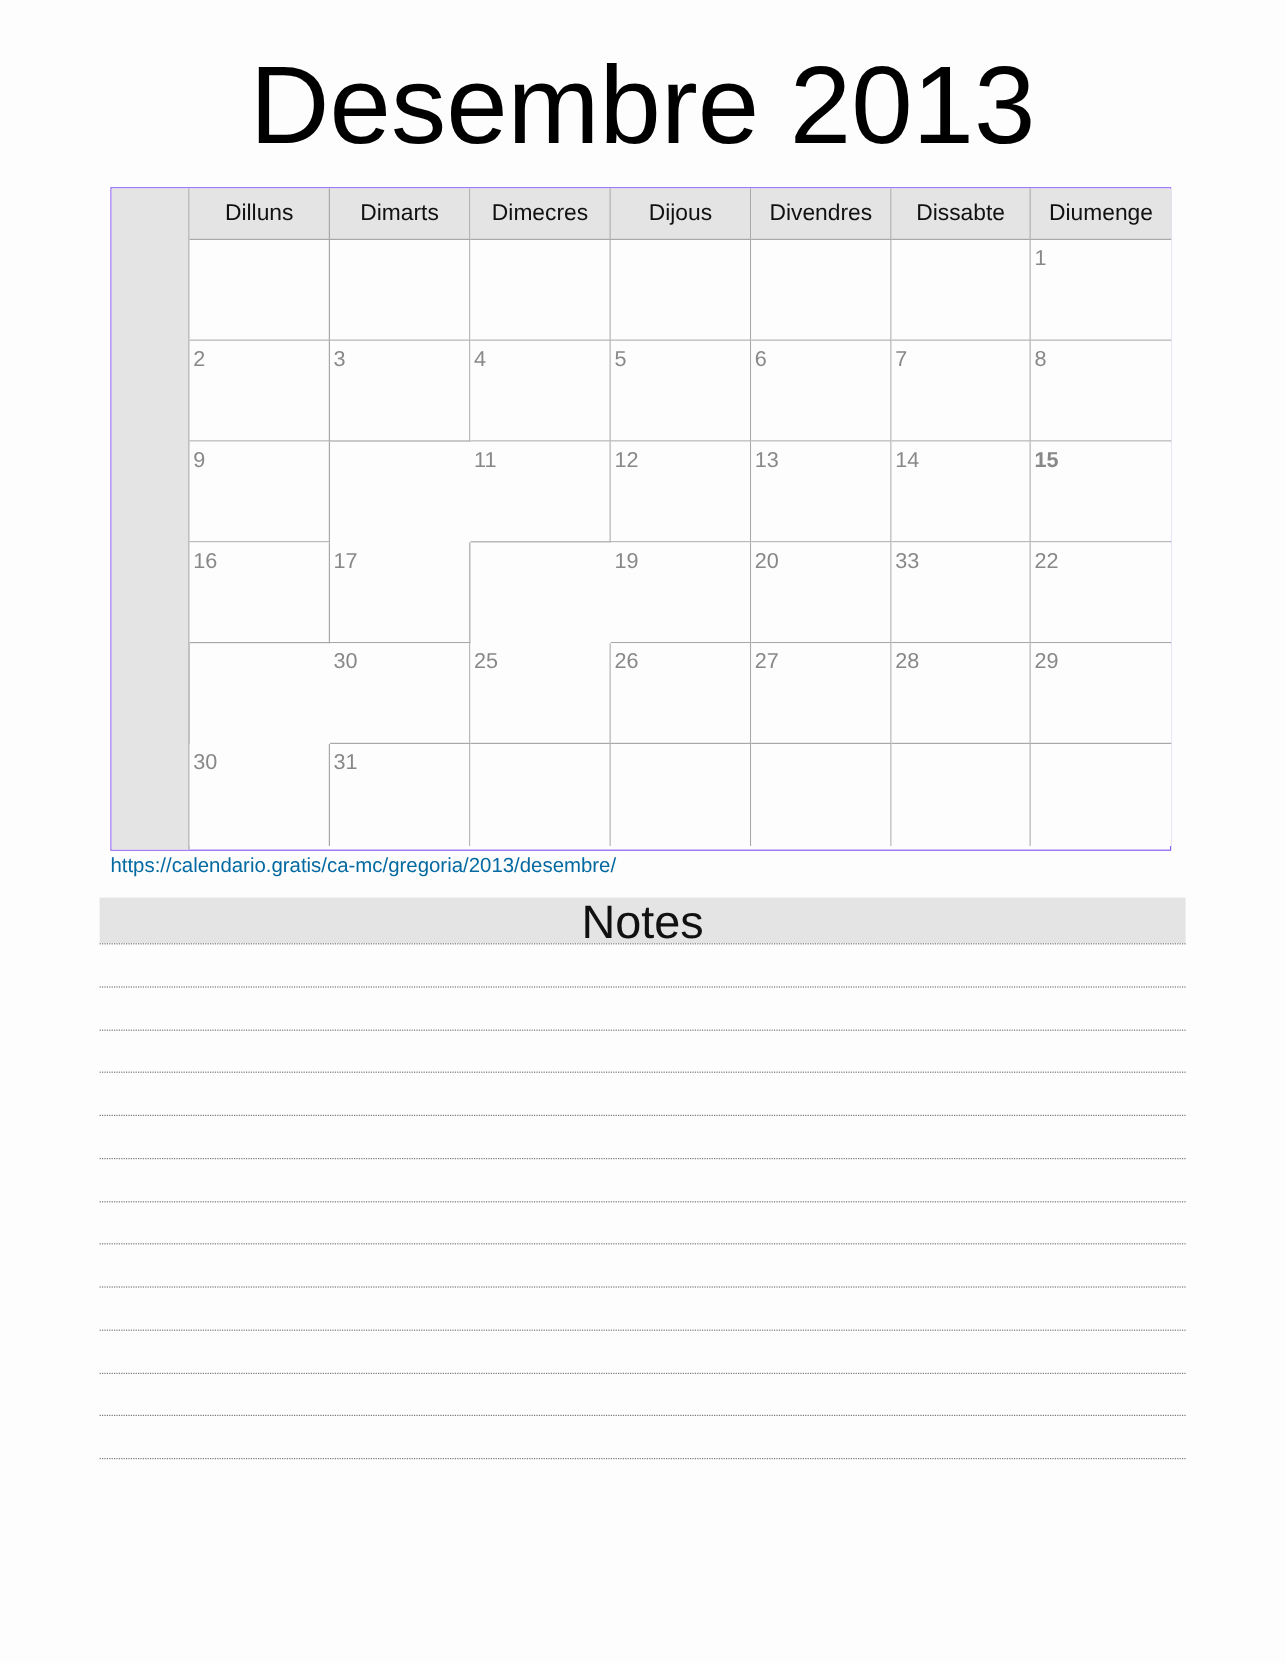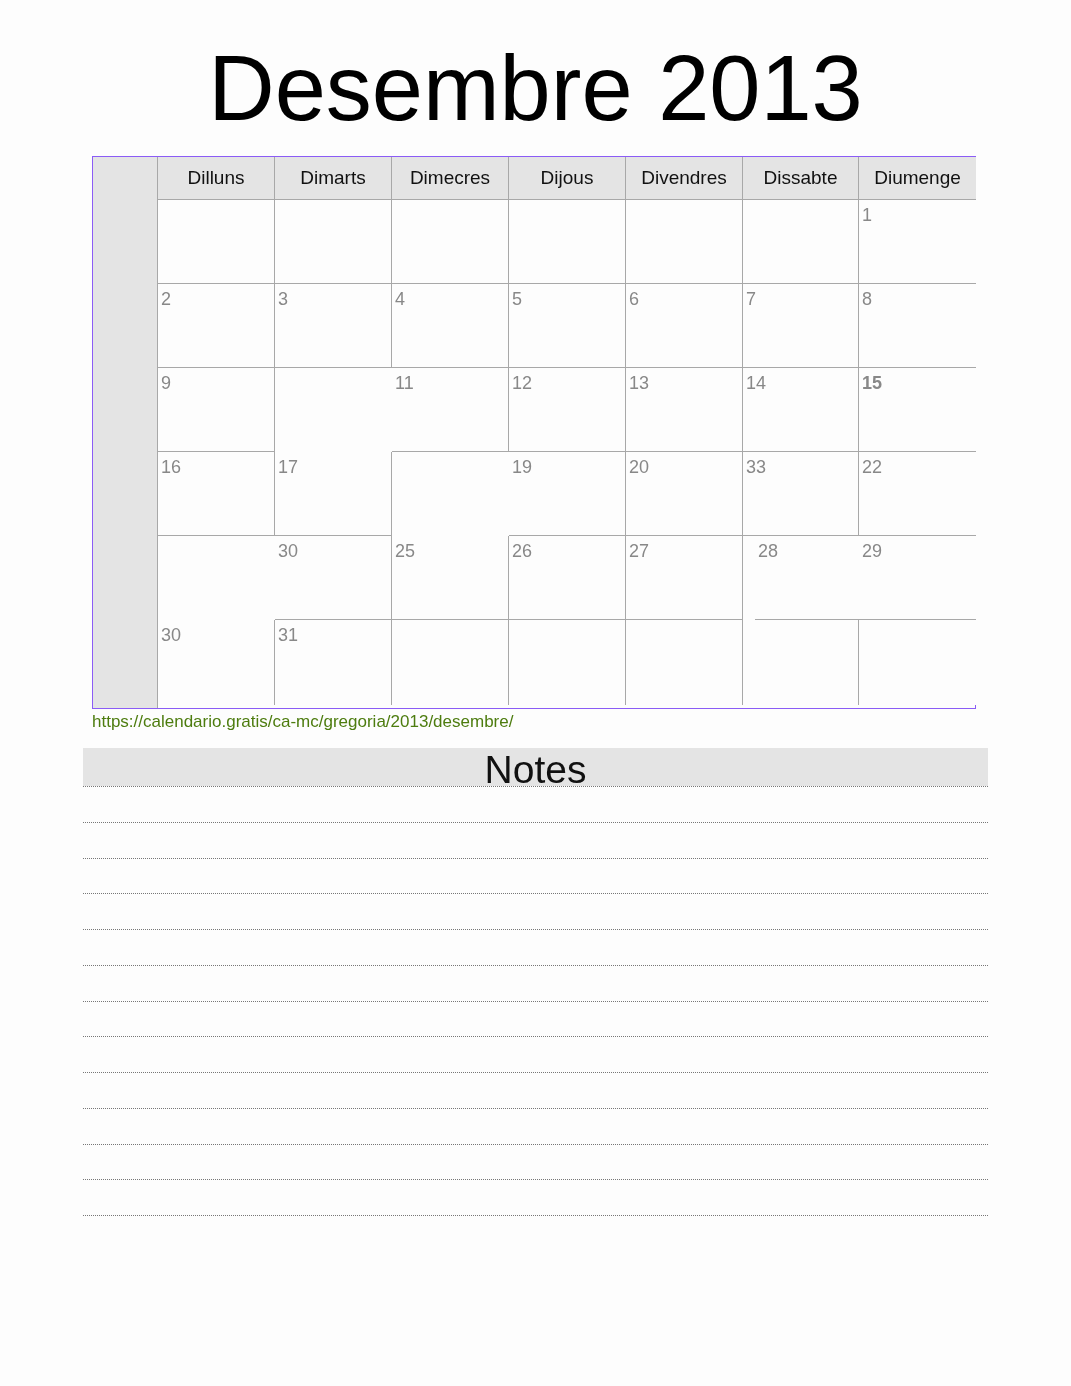--- a/index.html
+++ b/index.html
@@ -3,21 +3,21 @@
 <meta charset="utf-8">
 <style>
   html, body { margin:0; padding:0; }
   body { width:1071px; height:1386px; background:#fdfdfd; position:relative; font-family:"Liberation Sans", sans-serif; overflow:hidden; }
   .title { position:absolute; left:0; width:1071px; top:36px; text-align:center; font-size:92px; line-height:104px; color:#000; }
   .cal { position:absolute; left:92px; top:156px; width:884px; height:553px; border:1px solid #8b5cf6; box-sizing:border-box; }
   .weekcol { position:absolute; left:0; top:0; width:65px; height:100%; background:#e4e4e4; border-right:1px solid #a8a8a8; box-sizing:border-box; }
   .hdr { position:absolute; top:0; height:43px; background:#e4e4e4; border-right:1px solid #a8a8a8; border-bottom:1px solid #a8a8a8; box-sizing:border-box; display:flex; align-items:center; justify-content:center; font-size:19px; color:#111; }
   .cell { position:absolute; height:85px; border-right:1px solid #a8a8a8; border-bottom:1px solid #a8a8a8; box-sizing:border-box; background:#fdfdfd; }
   .cell span { position:absolute; left:3px; top:5px; font-size:18px; color:#888; }
-  .url { position:absolute; left:92px; top:712px; font-size:17px; color:#4d7c0f; }
+  .url { position:absolute; left:92px; top:712px; font-size:17px; color:#0369a1; }
   .notes-hdr { position:absolute; left:83px; top:748px; width:905px; height:38px; background:#e4e4e4; text-align:center; font-size:39px; line-height:44px; color:#111; }
   .line { position:absolute; left:83px; width:905px; border-top:1px dotted #777; height:0; }
 </style>
 </head>
 <body>
 
 <div class="title">Desembre 2013</div>
 
 <div class="cal" id="cal">
   <div class="weekcol"></div>
@@ -111,21 +111,21 @@
     </div>
     <div class="cell" style="left: 299px; top: 379px; width: 117px; height: 84px;">
       <span>25</span>
     </div>
     <div class="cell" style="left: 416px; top: 379px; width: 117px; height: 84px;">
       <span>26</span>
     </div>
     <div class="cell" style="left: 533px; top: 379px; width: 117px; height: 84px;">
       <span>27</span>
     </div>
-    <div class="cell" style="left: 650px; top: 379px; width: 116px; height: 84px; margin-left: 12px;">
+    <div class="cell" style="left: 650px; top: 379px; width: 116px; height: 84px;">
       <span>28</span>
     </div>
     <div class="cell" style="left: 766px; top: 379px; width: 117px; height: 84px; border-right: none;">
       <span>29</span>
     </div>
     <div class="cell" style="left: 65px; top: 463px; width: 117px; height: 85px; border-bottom: none;">
       <span>30</span>
     </div>
     <div class="cell" style="left: 182px; top: 463px; width: 117px; height: 85px; border-bottom: none;">
       <span>31</span>

